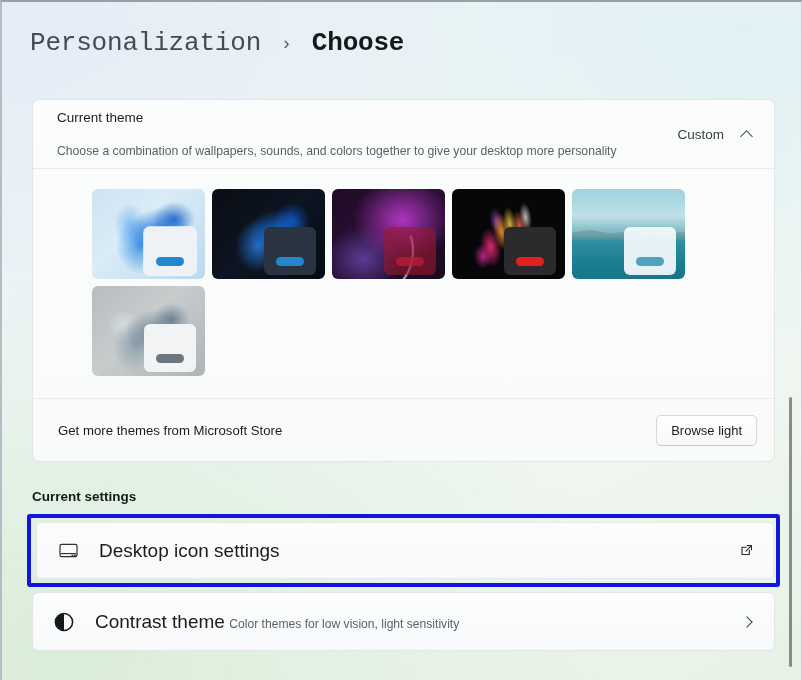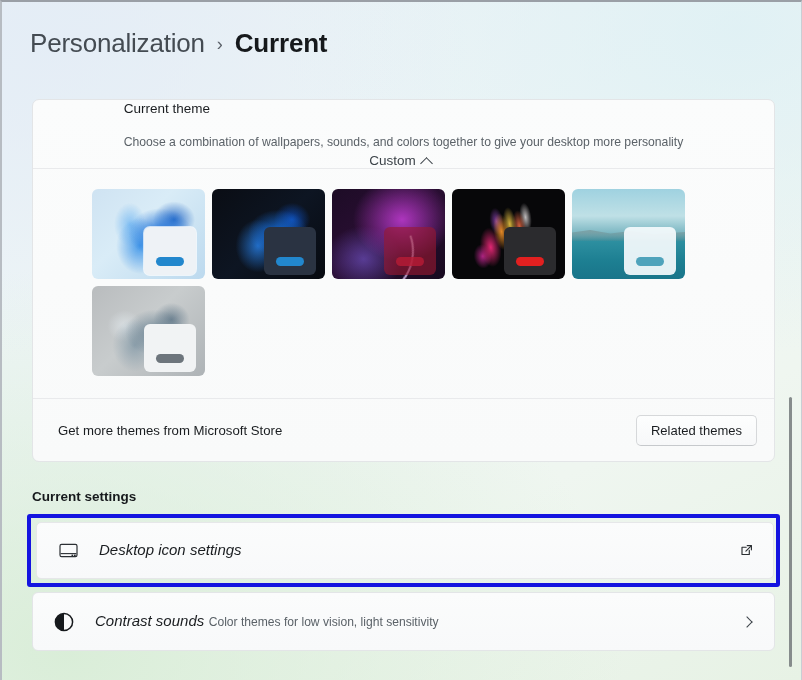--- a/index.html
+++ b/index.html
@@ -31,21 +31,22 @@
     overflow: hidden;
   }
 
   
   #header {
     position: absolute;
     left: 28px;
     top: 28px;
     display: flex;
     align-items: center;
-    gap: 12px;
+    gap: 20px;
+    font-family: Liberation Mono, monospace;
   }
   .crumb-parent {
     font-size: 26px;
     color: #444b52;
     letter-spacing: -0.2px;
     line-height: 1;
     cursor: pointer;
   }
   .crumb-sep {
     font-size: 18px;
@@ -71,41 +72,40 @@
     border: 1px solid #e3e5e7;
     border-radius: 7px;
     background: linear-gradient(180deg, #fbfcfc 0%, #f9fafa 100%);
     overflow: hidden;
   }
 
   #current-theme-head {
     height: 69px;
     display: flex;
     align-items: center;
-    padding: 0 16px 0 16px;
+    padding: 0 16px 0 24px;
     border-bottom: 1px solid #e9eaec;
     cursor: pointer;
-    flex-direction: column;
   }
   .head-texts { flex: 1 1 auto; min-width: 0; }
   .head-title {
     font-size: 13.5px;
     color: #1a1d20;
     line-height: 1.35;
   }
   .head-sub {
     font-size: 12.2px;
     color: #5b6268;
     line-height: 1.35;
     margin-top: 16px;
   }
   .head-right {
     display: flex;
     align-items: center;
-    gap: 4px;
+    gap: 16px;
     flex: 0 0 auto;
     padding-right: 4px;
   }
   .head-value {
     font-size: 13.5px;
     color: #3c4349;
   }
   .chevron-up {
     width: 14px; height: 14px;
     position: relative;
@@ -325,24 +325,23 @@
   .row-icon {
     flex: 0 0 auto;
     width: 26px;
     display: flex;
     align-items: center;
     justify-content: center;
     margin-right: 18px;
   }
   .row-texts { flex: 1 1 auto; min-width: 0; }
   .row-title {
-    font-size: 15px;
+    font-size: 19px;
     color: #1a1d20;
     line-height: 1.35;
-    font-style: italic;
   }
   .row-sub {
     font-size: 12.1px;
     color: #5b6268;
     line-height: 1.35;
     margin-top: 16px;
   }
   .row-aff {
     flex: 0 0 auto;
     width: 22px;
@@ -384,21 +383,21 @@
   }
 </style>
 </head>
 <body>
 
 <div id="window-root">
 
   <div id="header">
     <span class="crumb-parent">Personalization</span>
     <span class="crumb-sep">›</span>
-    <span class="crumb-current">Current</span>
+    <span class="crumb-current">Choose</span>
   </div>
 
   <div id="current-theme-card">
 
     <div id="current-theme-head">
       <div class="head-texts">
         <div class="head-title">Current theme</div>
         <div class="head-sub">Choose a combination of wallpapers, sounds, and colors together to give your desktop more personality</div>
       </div>
       <div class="head-right">
@@ -448,21 +447,21 @@
         <div class="bloom"></div>
         <div class="mini-win">
           <div class="mini-pill"></div>
         </div>
       </div>
 
     </div>
 
     <div id="store-row">
       <span class="store-label">Get more themes from Microsoft Store</span>
-      <button id="browse-themes-button">Related themes</button>
+      <button id="browse-themes-button">Browse light</button>
     </div>
 
   </div>
 
   <div id="related-heading">Current settings</div>
 
   <div id="desktop-icon-focus">
     <div id="desktop-icon-row">
       <span class="row-icon">
         <svg width="19" height="16" viewBox="0 0 19 16" fill="none" aria-hidden="true">
@@ -486,21 +485,21 @@
   </div>
 
   <div id="contrast-themes-row">
     <span class="row-icon">
       <svg width="22" height="22" viewBox="0 0 22 22" fill="none" aria-hidden="true">
         <circle cx="11" cy="11" r="8.6" stroke="#16191c" stroke-width="1.5"></circle>
         <path d="M11 2.4a8.6 8.6 0 0 0 0 17.2z" fill="#16191c"></path>
       </svg>
     </span>
     <span class="row-texts">
-      <span class="row-title">Contrast sounds</span>
+      <span class="row-title">Contrast theme</span>
       <span class="row-sub">Color themes for low vision, light sensitivity</span>
     </span>
     <span class="row-aff">
       <span class="chev-right"></span>
     </span>
   </div>
 
   <div id="scrollbar-track">
     <div id="scrollbar-thumb"></div>
   </div>

